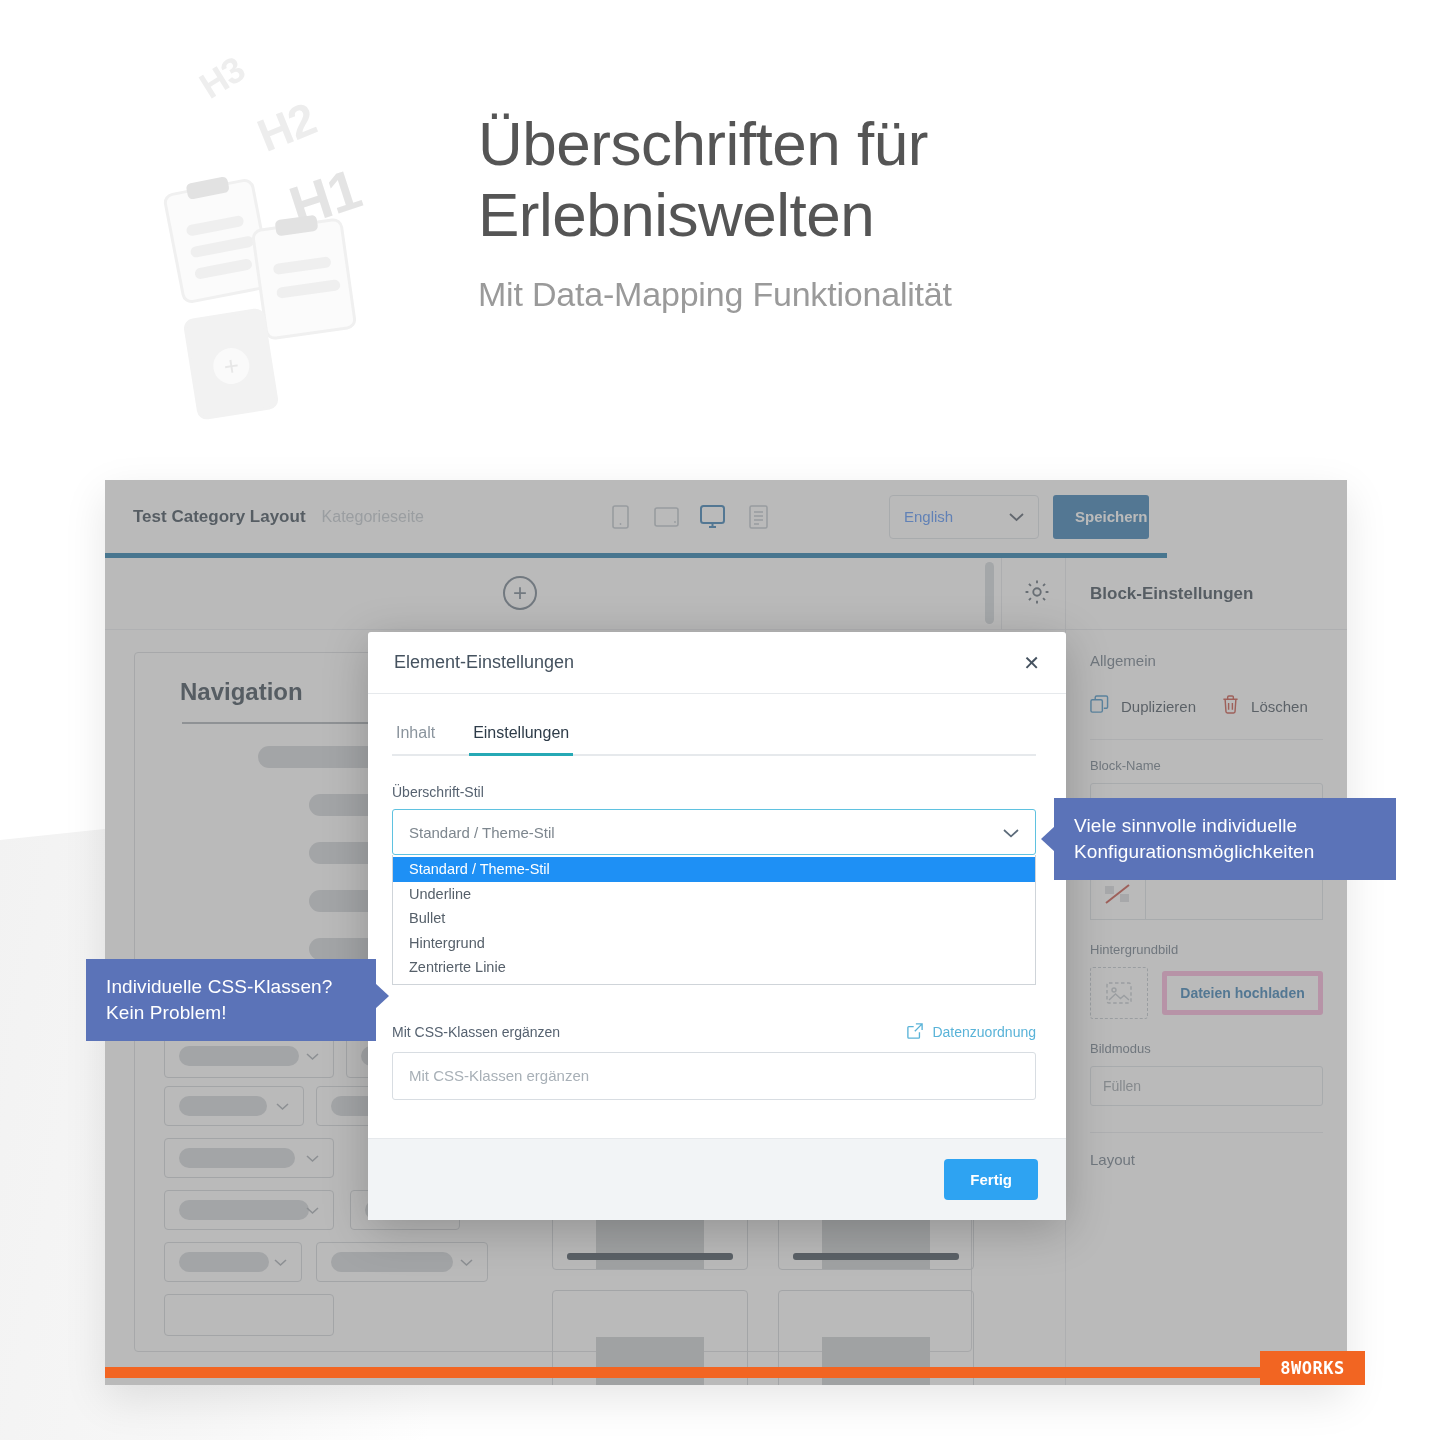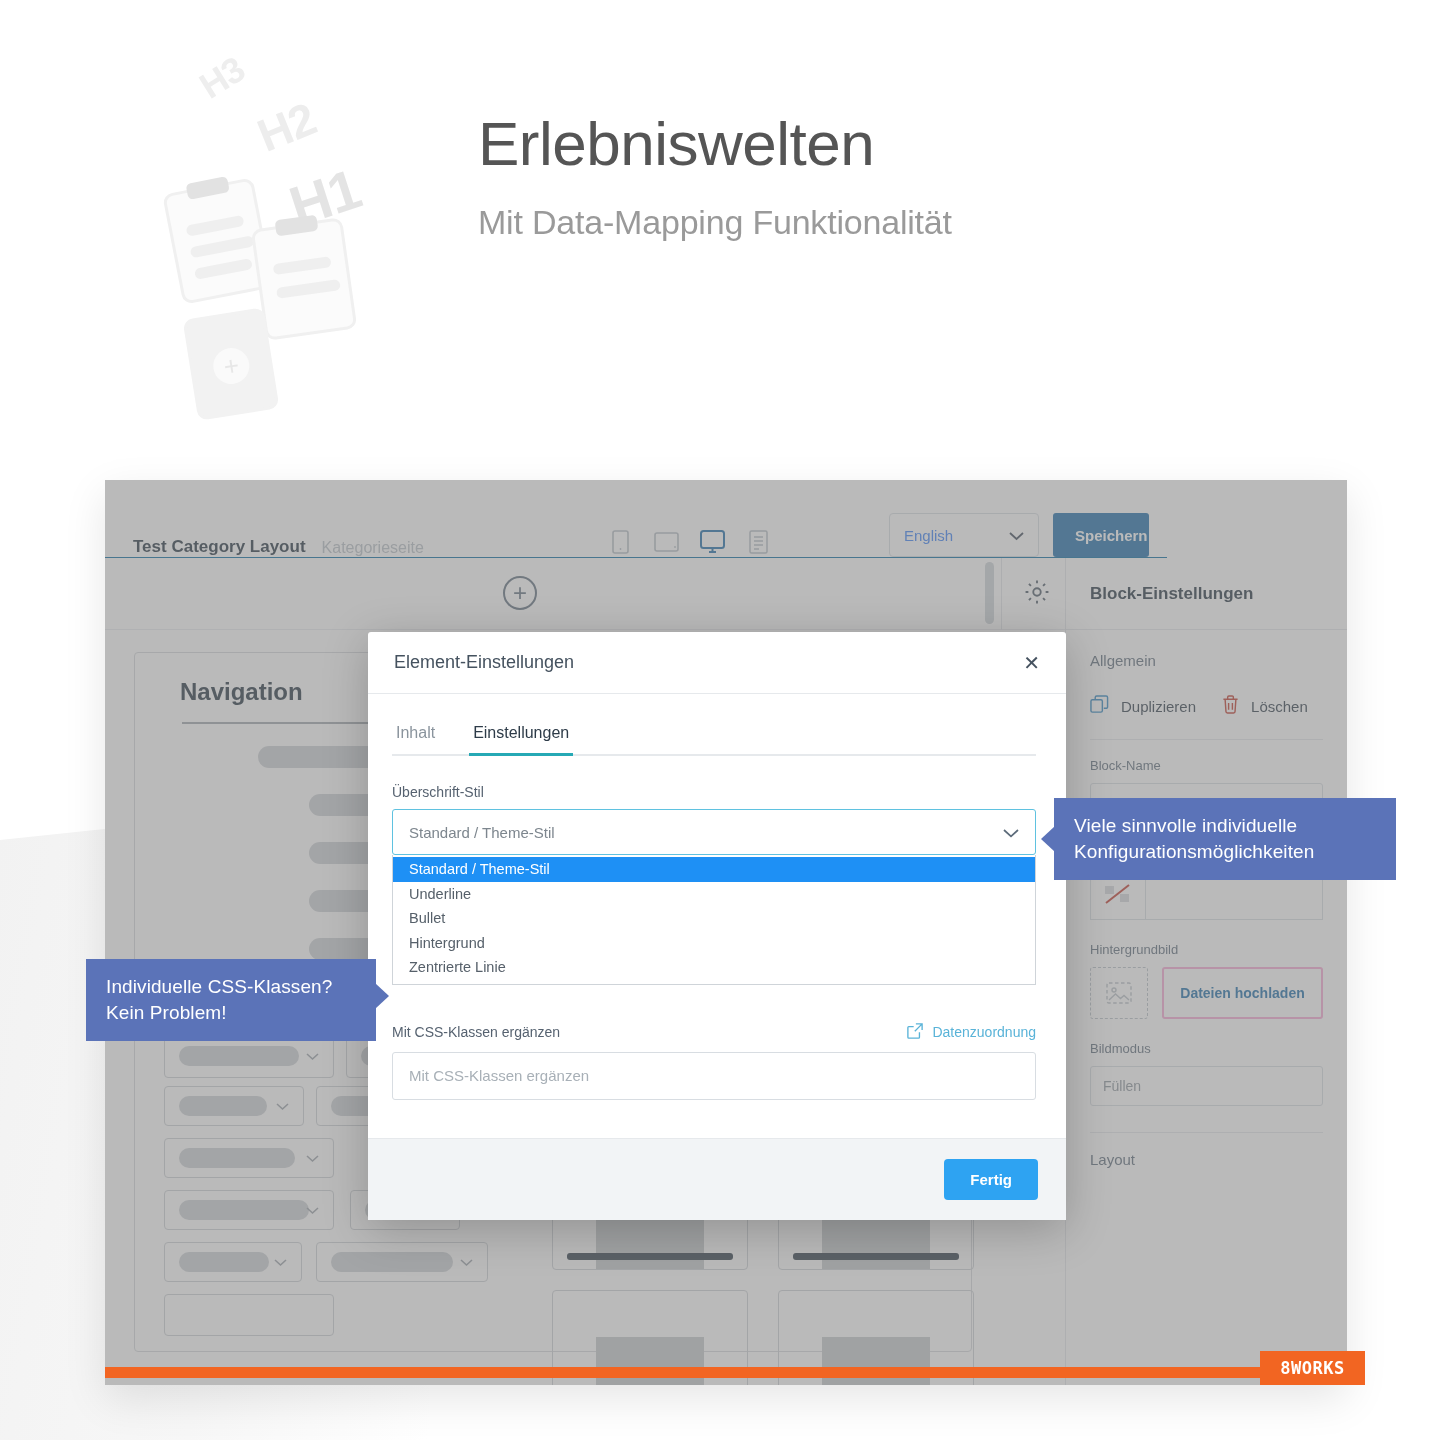--- a/index.html
+++ b/index.html
@@ -74,22 +74,22 @@
     background: #ffffff; z-index: 3;
     box-shadow: 0 14px 40px rgba(0,0,0,0.10);
     overflow: hidden;
   }
   
   .veil { position: absolute; inset: 0; background: rgba(130,130,130,0.55); z-index: 40; pointer-events:none;}
 
   
   .topbar {
     position: absolute; left: 0; top: 0; width: 1062px; height: 78px;
-    background: #ffffff; border-bottom: 1px solid #0369a1;
-    display: flex; align-items: flex-end; padding: 0 18px 0 28px; z-index: 10;
+    background: #ffffff; border-bottom: 5px solid #0369a1;
+    display: flex; align-items: center; padding: 0 18px 0 28px; z-index: 10;
   }
   .doc-title { font-size: 17px; font-weight: 700; color: #22313f; }
   .doc-sub { font-size: 16px; color: #b9c0c7; margin-left: 16px; }
 
   .device-grp { display: flex; align-items: center; gap: 16px; margin-left: 182px; }
   .dev-ico { width: 30px; height: 30px; display:flex; align-items:center; justify-content:center; color:#b4bcc4; }
   .dev-ico.active { color: #1b6ca8; }
 
   .topbar-right { margin-left: auto; display: flex; align-items: center; gap: 14px; }
   .lang-select {
@@ -161,21 +161,21 @@
   .swatch {
     width: 56px; height: 50px; border: 1px solid #d8dde2; display:flex; align-items:center; justify-content:center;
   }
   .swatch-rest { flex: 1; height: 50px; border: 1px solid #d8dde2; border-left: none; }
   .img-row { display: flex; align-items: center; gap: 14px; margin-bottom: 22px; }
   .img-ph {
     width: 58px; height: 52px; border: 1px dashed #b9c0c7; border-radius: 3px;
     display:flex; align-items:center; justify-content:center; color:#b9c0c7;
   }
   .upload-btn {
-    flex: 1; height: 52px; border: 2px solid #f9a8d4; border-radius: 3px; color:#1b6ca8;
+    flex: 1; height: 44px; border: 5px solid #f9a8d4; border-radius: 3px; color:#1b6ca8;
     font-size: 14px; font-weight: 700; display:flex; align-items:center; justify-content:center;
     overflow: hidden; white-space: nowrap;
   }
   .rp-hr2 { height: 1px; background: #e4e7ec; margin: 26px 0 18px 0; }
 
   
   .modal {
     position: absolute; left: 368px; top: 632px; width: 698px; height: 588px;
     background: #fff; border-radius: 3px; z-index: 60;
     box-shadow: 0 10px 46px rgba(0,0,0,0.22);
@@ -277,20 +277,21 @@
       <div class="ln" style="top:34px; width:58px;"></div>
       <div class="ln" style="top:58px; width:64px;"></div>
     </div>
     <div class="doc doc-c">
       <div class="plus-circle">+</div>
     </div>
   </div>
 
   <div class="hero-text">
     <div class="hero-title">
+      <div>Überschriften für</div>
       <div>Erlebniswelten</div>
     </div>
     <div class="hero-sub">Mit Data-Mapping Funktionalität</div>
   </div>
 </div>
 
 <div class="app-shot">
 
   <div class="topbar">
     <div class="doc-title">Test Category Layout</div>

